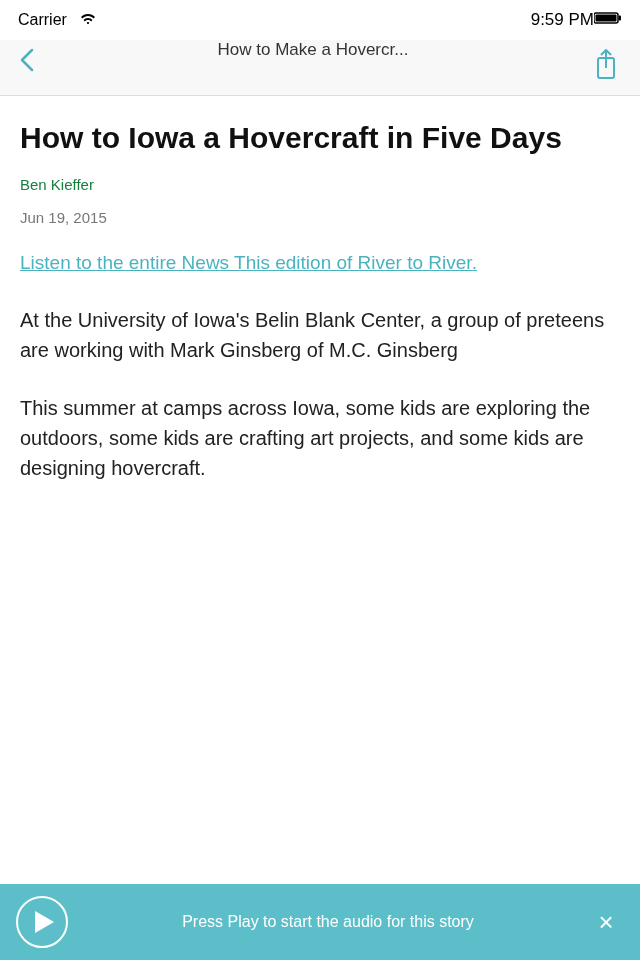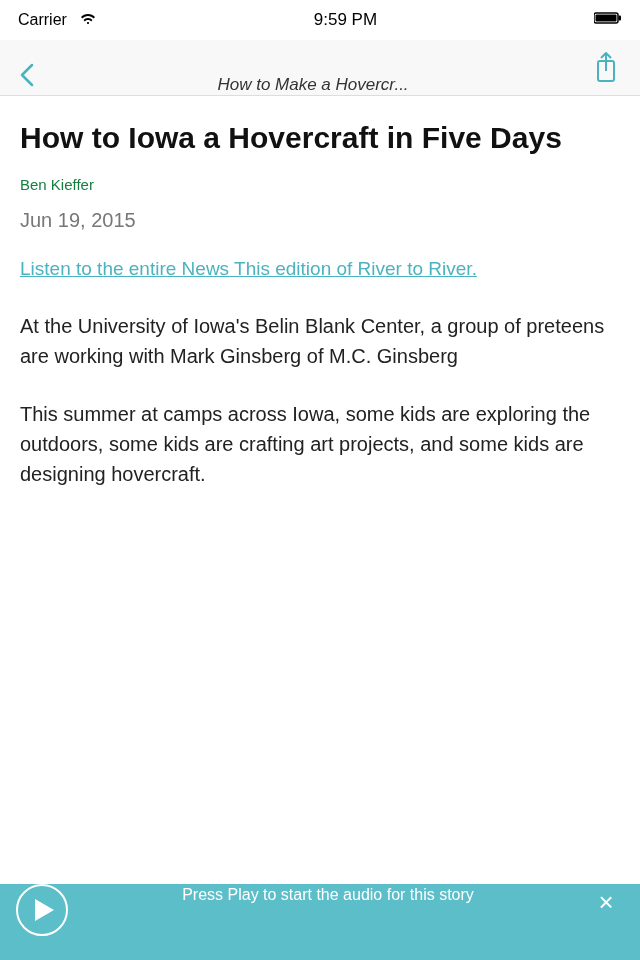--- a/index.html
+++ b/index.html
@@ -26,39 +26,38 @@
     .status-left {
       display: flex;
       align-items: center;
       gap: 12px;
       font-size: 16px;
       font-weight: 500;
     }
     .status-time {
       font-size: 17px;
       font-weight: 500;
-      text-align: center;
+      text-align: right;
       flex: 1;
     }
     .status-right {
       display: flex;
       align-items: center;
       gap: 6px;
     }
 
     
     .nav-bar {
       display: flex;
       justify-content: space-between;
-      align-items: flex-end;
+      align-items: flex-start;
       height: 56px;
       padding: 0 12px;
       border-bottom: 1px solid #ddd;
       background: #f8f8f8;
-      font-style: italic;
     }
     .nav-back {
       display: flex;
       align-items: center;
       cursor: pointer;
       padding: 8px;
     }
     .nav-title {
       font-size: 17px;
       font-weight: 400;
@@ -86,21 +85,21 @@
       line-height: 1.2;
       color: #111;
       margin-bottom: 20px;
     }
     .article-author {
       font-size: 15px;
       color: #15803d;
       margin-bottom: 16px;
     }
     .article-date {
-      font-size: 20px;
+      font-size: 15px;
       color: #777;
       margin-bottom: 24px;
     }
     .article-link {
       display: block;
       font-size: 19px;
       color: #4ab3bf;
       text-decoration: underline;
       line-height: 1.4;
       margin-bottom: 28px;
@@ -119,20 +118,21 @@
 
     
     .audio-bar {
       position: absolute;
       bottom: 0;
       left: 0;
       right: 0;
       height: 76px;
       background: #5bbec9;
       display: flex;
+      align-items: center;
       padding: 0 16px;
     }
     .play-button {
       width: 52px;
       height: 52px;
       border-radius: 50%;
       border: 2.5px solid #fff;
       display: flex;
       align-items: center;
       justify-content: center;

